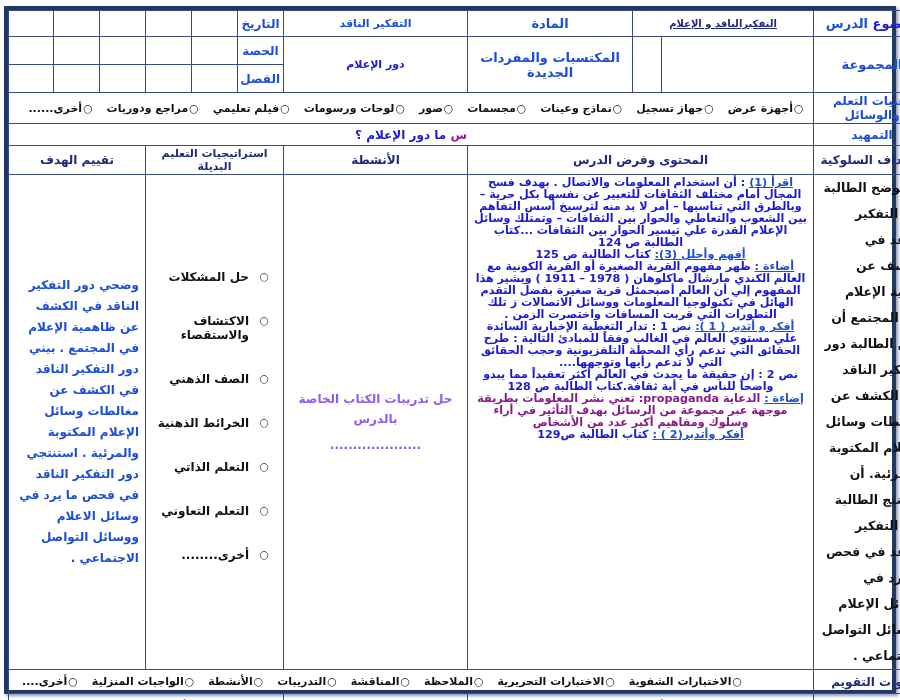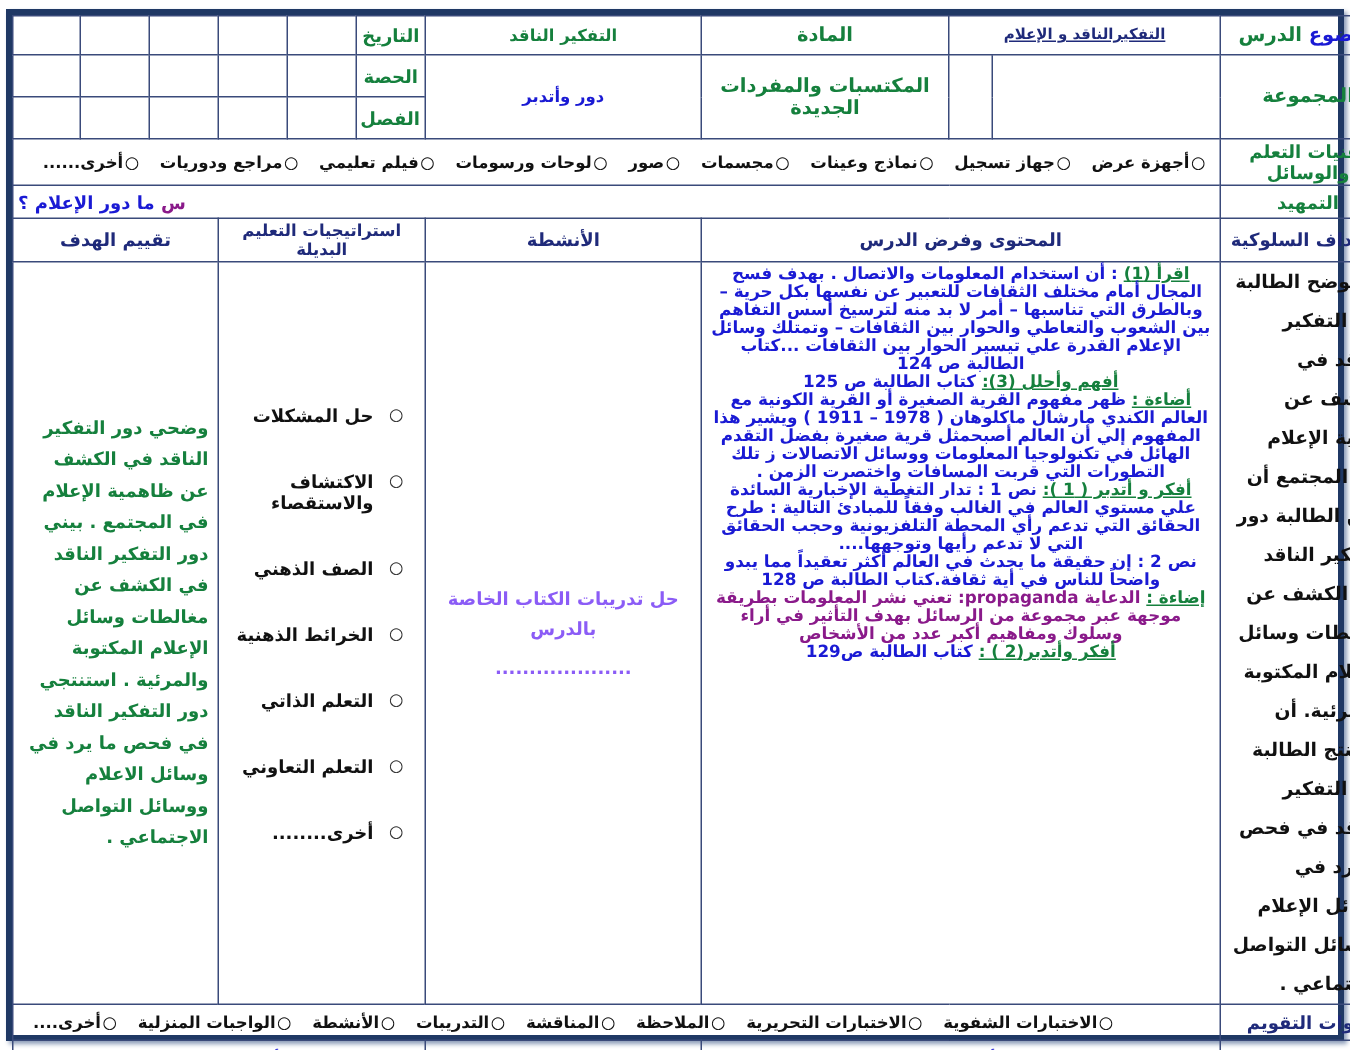--- a/index.html
+++ b/index.html
@@ -5,21 +5,21 @@
   * { box-sizing: border-box; margin: 0; padding: 0; }
   html, body { width: 900px; height: 700px; background: #ffffff; overflow: hidden; }
   body { font-family: "DejaVu Sans", "Liberation Sans", sans-serif; font-weight: bold; }
   .frame {
     position: absolute; left: 4px; top: 6px; width: 892px; height: 688px;
     border: 4px solid #1f3864; background: #fff;
     box-shadow: 2px 2px 3px #8a9bb8;
   }
   table { border-collapse: collapse; width: 100%; direction: rtl; table-layout: fixed; }
   td { border: 1px solid #3a4a7a; text-align: center; vertical-align: middle; padding: 1px 3px; }
-  .red { color: #15803d; }
+  .red { color: #1d4ed8; }
   .blue { color: #1a1ad4; }
   .navy { color: #1f2a7a; }
   .green { color: #8b5cf6; }
   .purple { color: #8a1a8a; }
   .black { color: #111; }
   .f13 { font-size: 13px; }
   .f12 { font-size: 12px; }
   .f11 { font-size: 11px; }
   .f10 { font-size: 10px; text-decoration: underline; }
   .opt { display: inline-block; margin-left: 10px; white-space: nowrap; }
@@ -63,21 +63,21 @@
     <td></td>
     <td></td>
     <td></td>
   </tr>
 
   <tr style="height:28px">
     <td rowspan="2" class="red f13">المجموعة</td>
     <td rowspan="2"></td>
     <td rowspan="2"></td>
     <td rowspan="2" colspan="2" class="red f13">المكتسبات والمفردات الجديدة</td>
-    <td rowspan="2" colspan="3" class="blue f11">دور وأتدبر</td>
+    <td rowspan="2" colspan="3" class="blue f11">دور الإعلام</td>
     <td class="red f12">الحصة</td>
     <td></td>
     <td></td>
     <td></td>
     <td></td>
     <td></td>
   </tr>
   <tr style="height:28px">
     <td class="red f12">الفصل</td>
     <td></td>
@@ -97,21 +97,21 @@
       <span class="opt">صور</span>
       <span class="opt">لوحات ورسومات</span>
       <span class="opt">فيلم تعليمي</span>
       <span class="opt">مراجع ودوريات</span>
       <span class="opt">أخرى......</span>
     </td>
   </tr>
 
   <tr style="height:22px">
     <td class="red f12">التمهيد</td>
-    <td colspan="13" style="text-align:left" class="f12">
+    <td colspan="13" style="text-align:center" class="f12">
       <span class="purple">س</span>
       <span class="blue">ما دور الإعلام ؟</span>
     </td>
   </tr>
 
   <tr style="height:22px">
     <td class="navy f12">الأهداف السلوكية</td>
     <td colspan="4" class="navy f12">المحتوى وفرض الدرس</td>
     <td colspan="3" class="navy f12">الأنشطة</td>
     <td colspan="3" class="navy f11">استراتيجيات التعليم البديلة</td>

